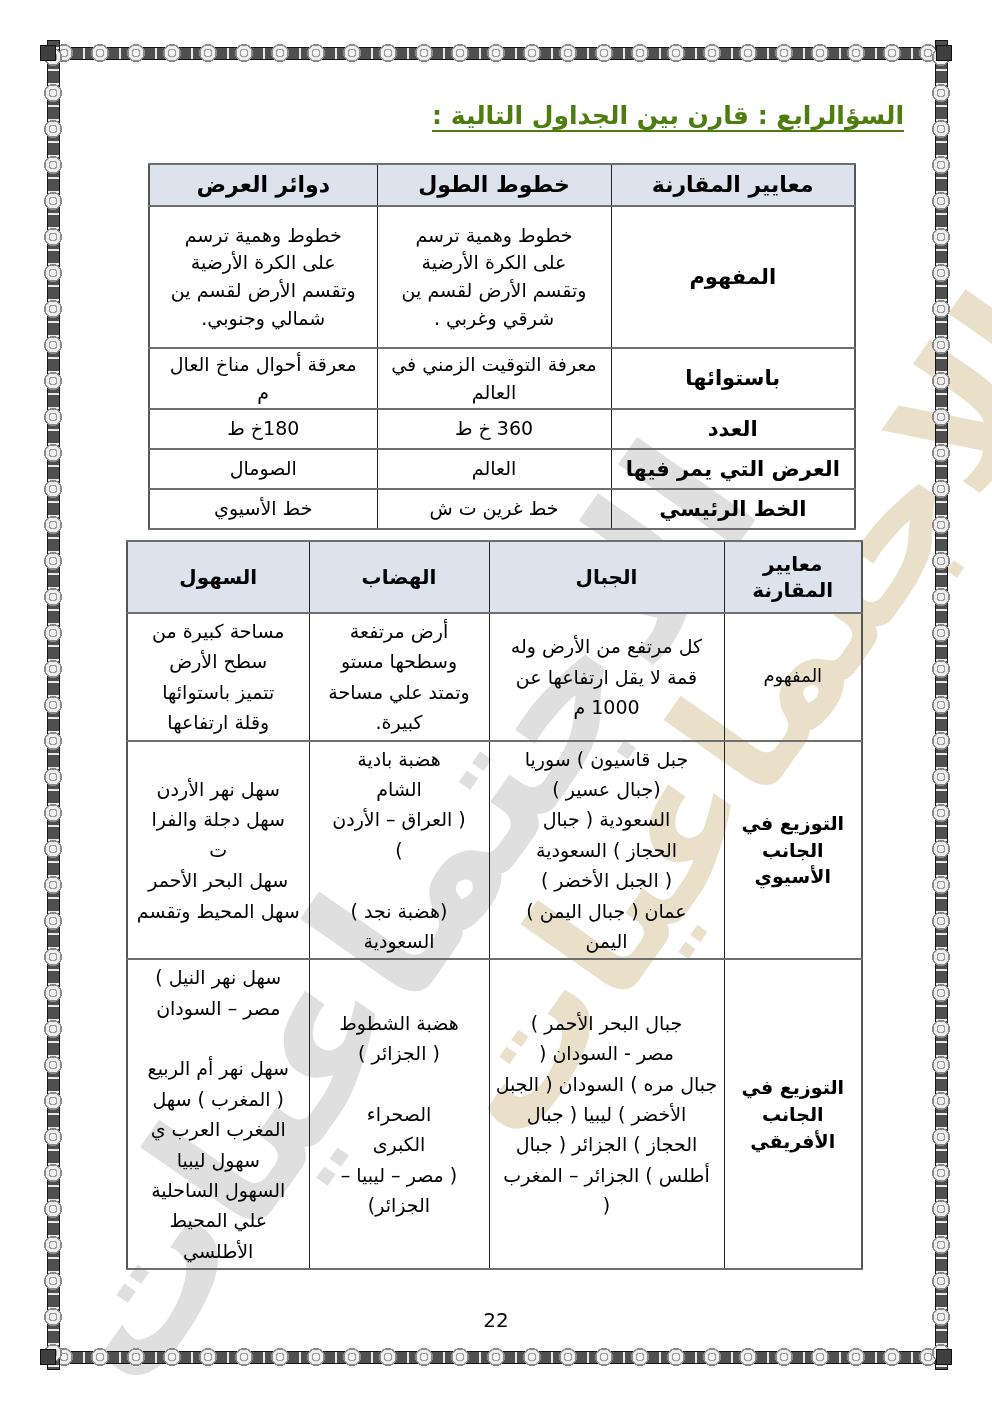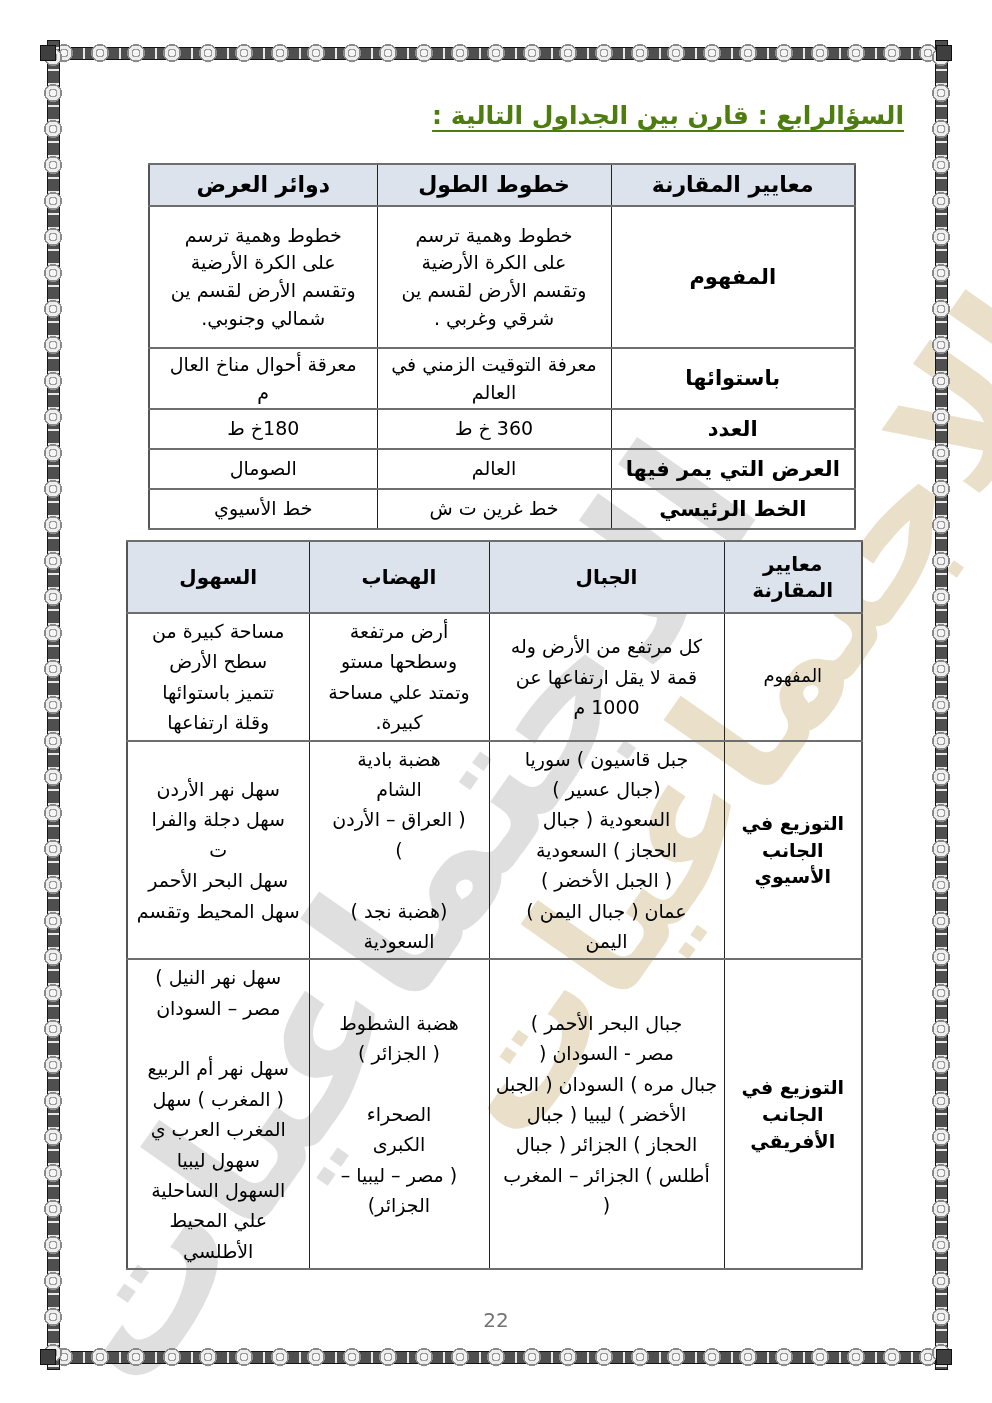--- a/index.html
+++ b/index.html
@@ -67,21 +67,21 @@
   .table1 .hdr td { font-size:22px; }
   .table1 .crit { font-weight:bold; font-size:21px; }
 
   .table2 { position:absolute; top:540px; right:129px; width:735px; }
   .table2 td { font-size:19px; line-height:1.6; }
   .table2 .hdr td { font-size:20px; line-height:1.3; }
   .table2 .crit-plain { font-size:18px; }
   .table2 .crit-bold { font-weight:bold; font-size:19px; line-height:1.4;border-radius:11px; }
 
   .page-number { position:absolute; top:1308px; left:0; width:100%;
-    text-align:center; font-size:20px; color:#737373; direction:ltr; }
+    text-align:center; font-size:20px; color:#000000; direction:ltr; }
 </style>
 </head>
 <body>
 
 <div class="page">
 
   <div class="frame-strip strip-h strip-top">
     <div class="band"></div>
     <div class="flowers"></div>
   </div>

